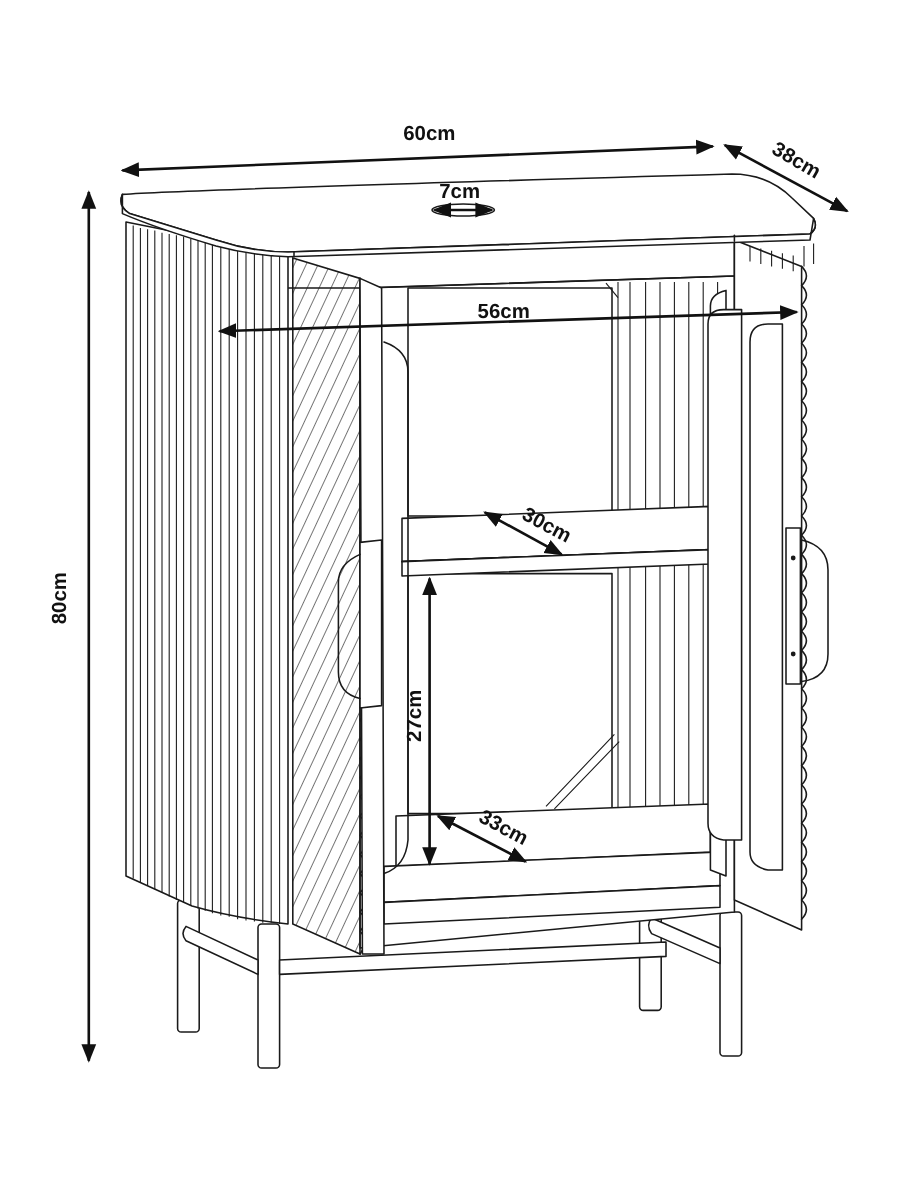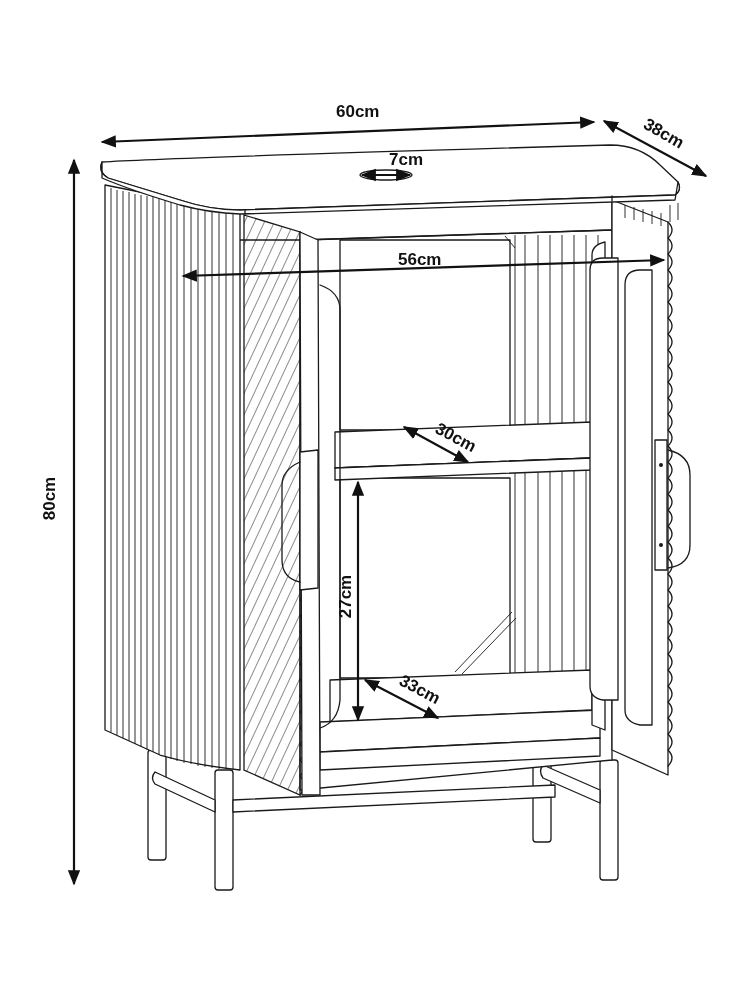--- a/index.html
+++ b/index.html
@@ -158,18 +158,18 @@
       <line class="dim" x1="183" y1="276" x2="664" y2="260" marker-start="url(#arr)" marker-end="url(#arr)"></line>
       <line class="dim" x1="404" y1="427" x2="468" y2="462" marker-start="url(#arr)" marker-end="url(#arr)"></line>
       <line class="dim" x1="358" y1="482" x2="358" y2="720" marker-start="url(#arr)" marker-end="url(#arr)"></line>
       <line class="dim" x1="365" y1="680" x2="438" y2="718" marker-start="url(#arr)" marker-end="url(#arr)"></line>
     </g>
   </svg>
 
   <span class="dim-label" style="left:336px; top:103px;">60cm</span>
   <span class="dim-label" style="left:642px; top:125px; transform:rotate(30deg);">38cm</span>
   <span class="dim-label" style="left:28px; top:490px; transform:rotate(-90deg);">80cm</span>
-  <span class="dim-label" style="left:366px; top:151px;margin-left:23px;">7cm</span>
+  <span class="dim-label" style="left:366px; top:151px;">7cm</span>
   <span class="dim-label" style="left:398px; top:251px;">56cm</span>
   <span class="dim-label" style="left:434px; top:429px; transform:rotate(28deg);">30cm</span>
   <span class="dim-label" style="left:324px; top:588px; transform:rotate(-90deg);">27cm</span>
   <span class="dim-label" style="left:398px; top:681px; transform:rotate(28deg);">33cm</span>
 </div>
 
 </body></html>

